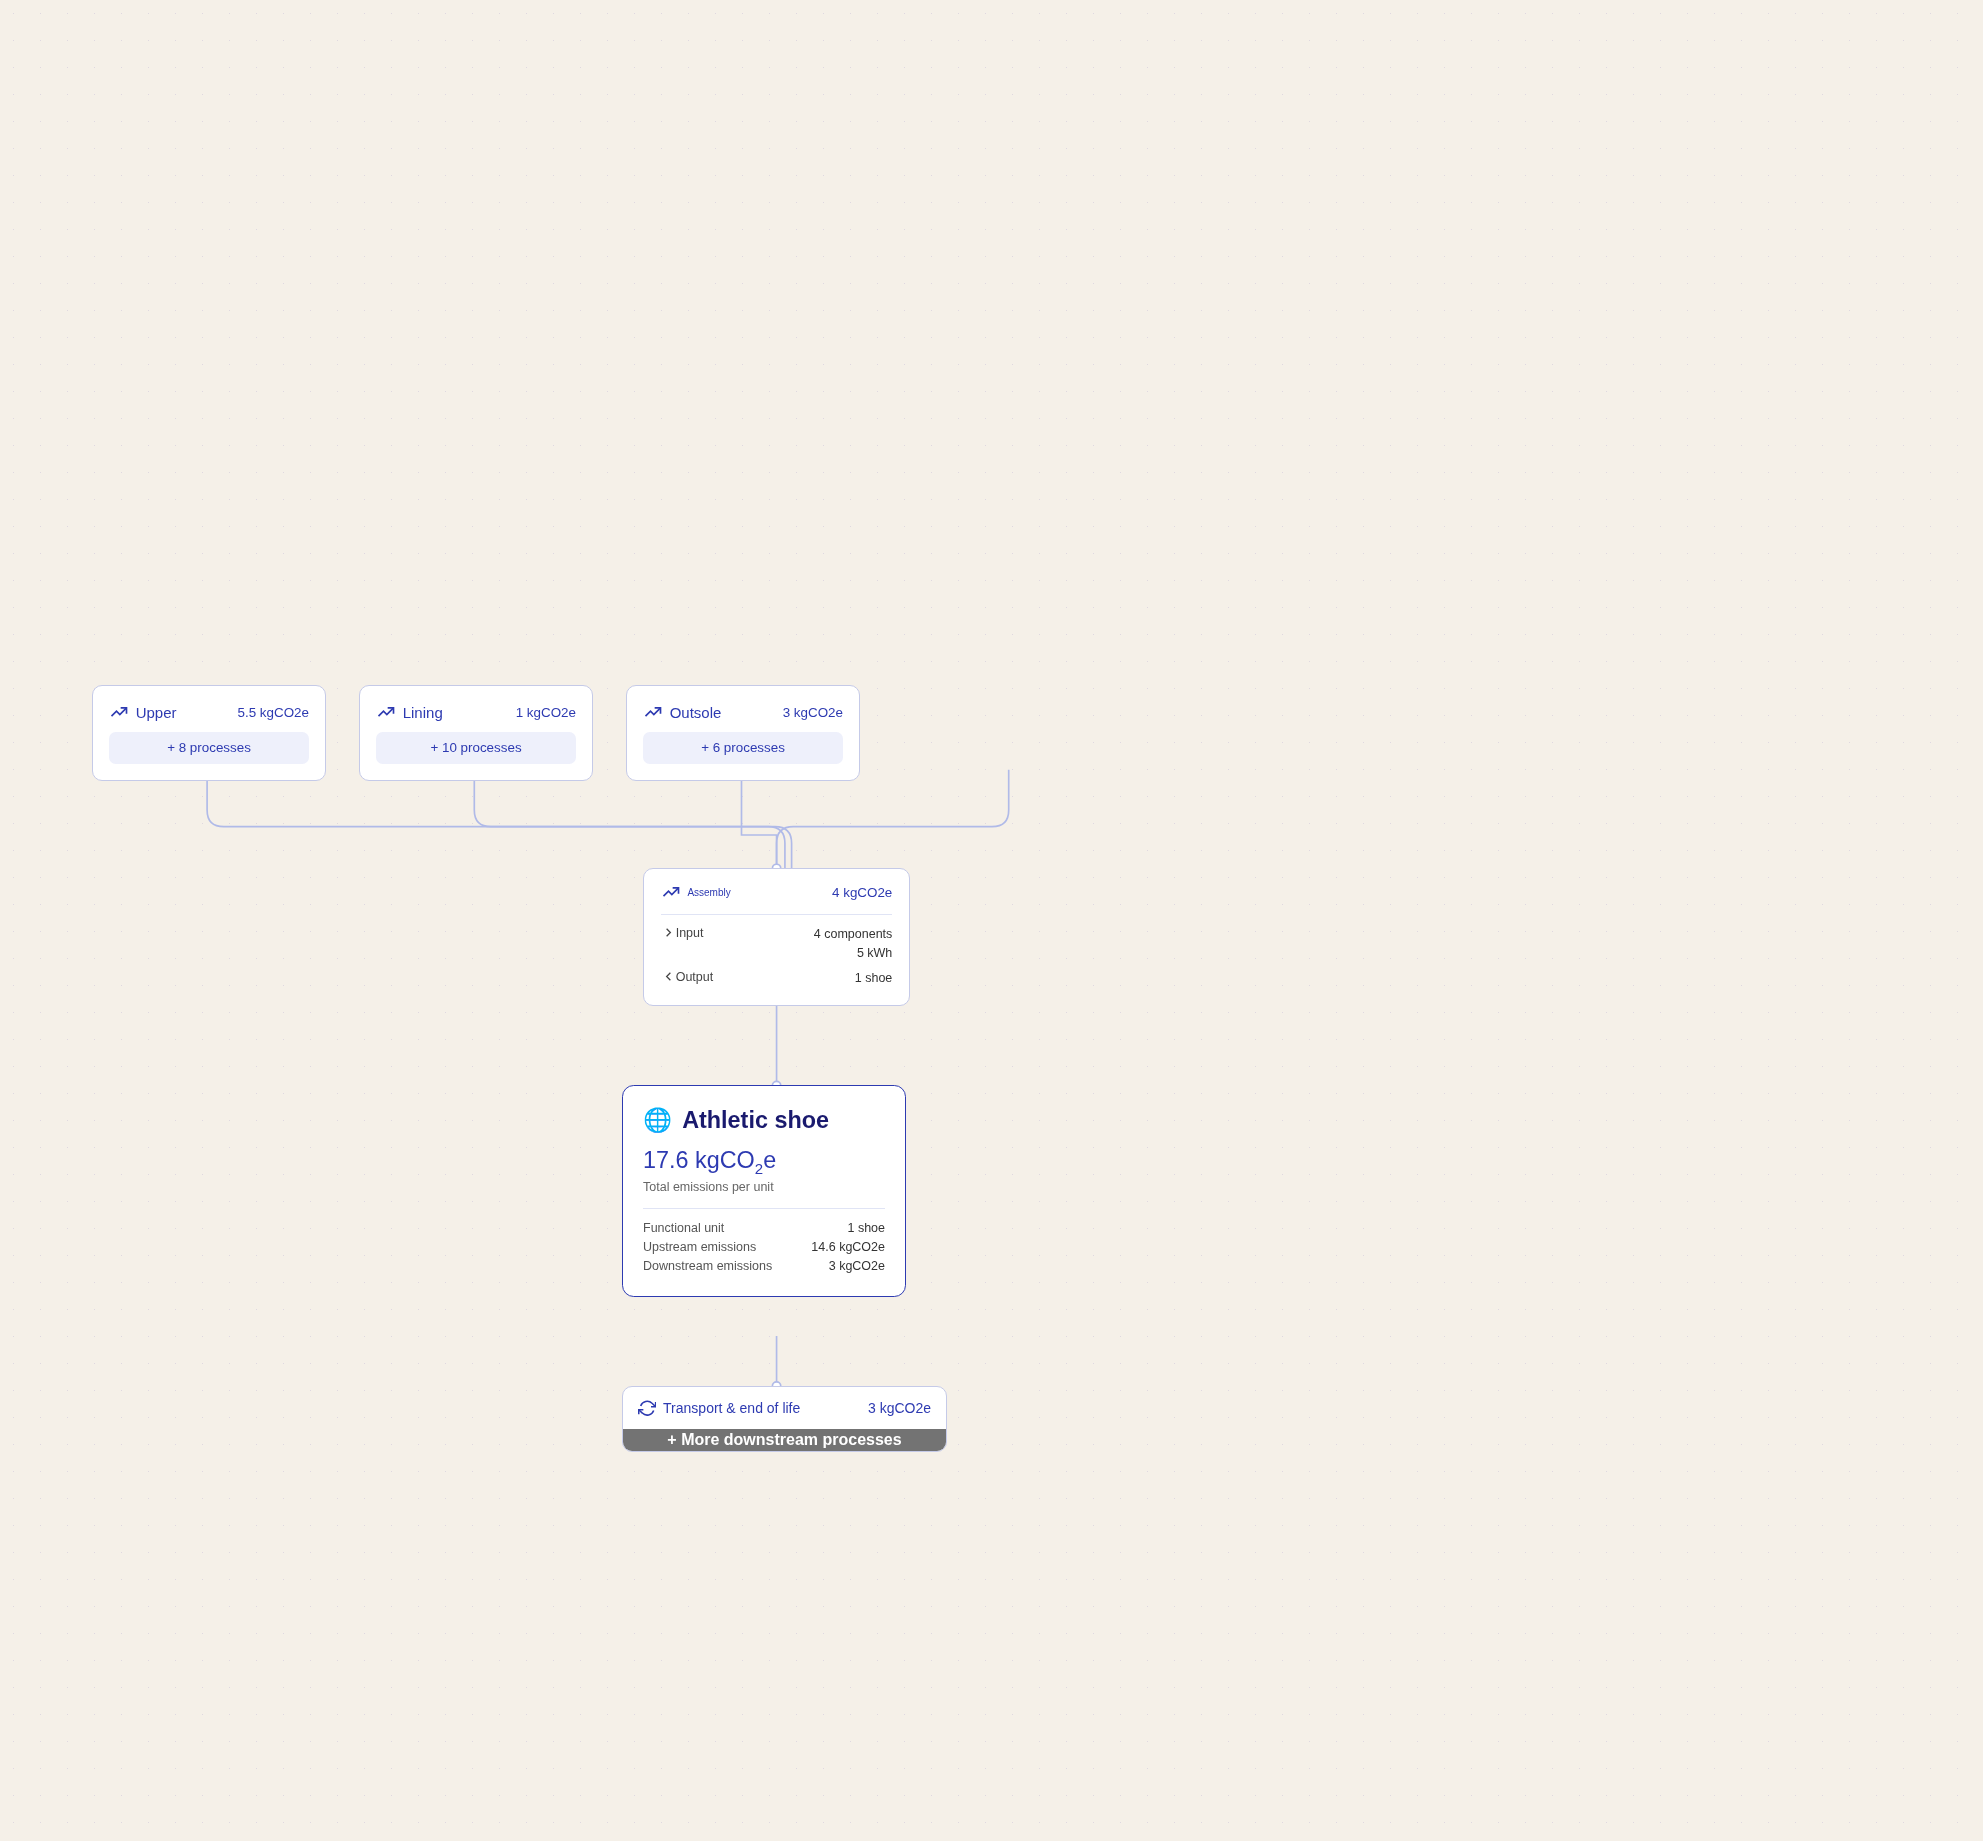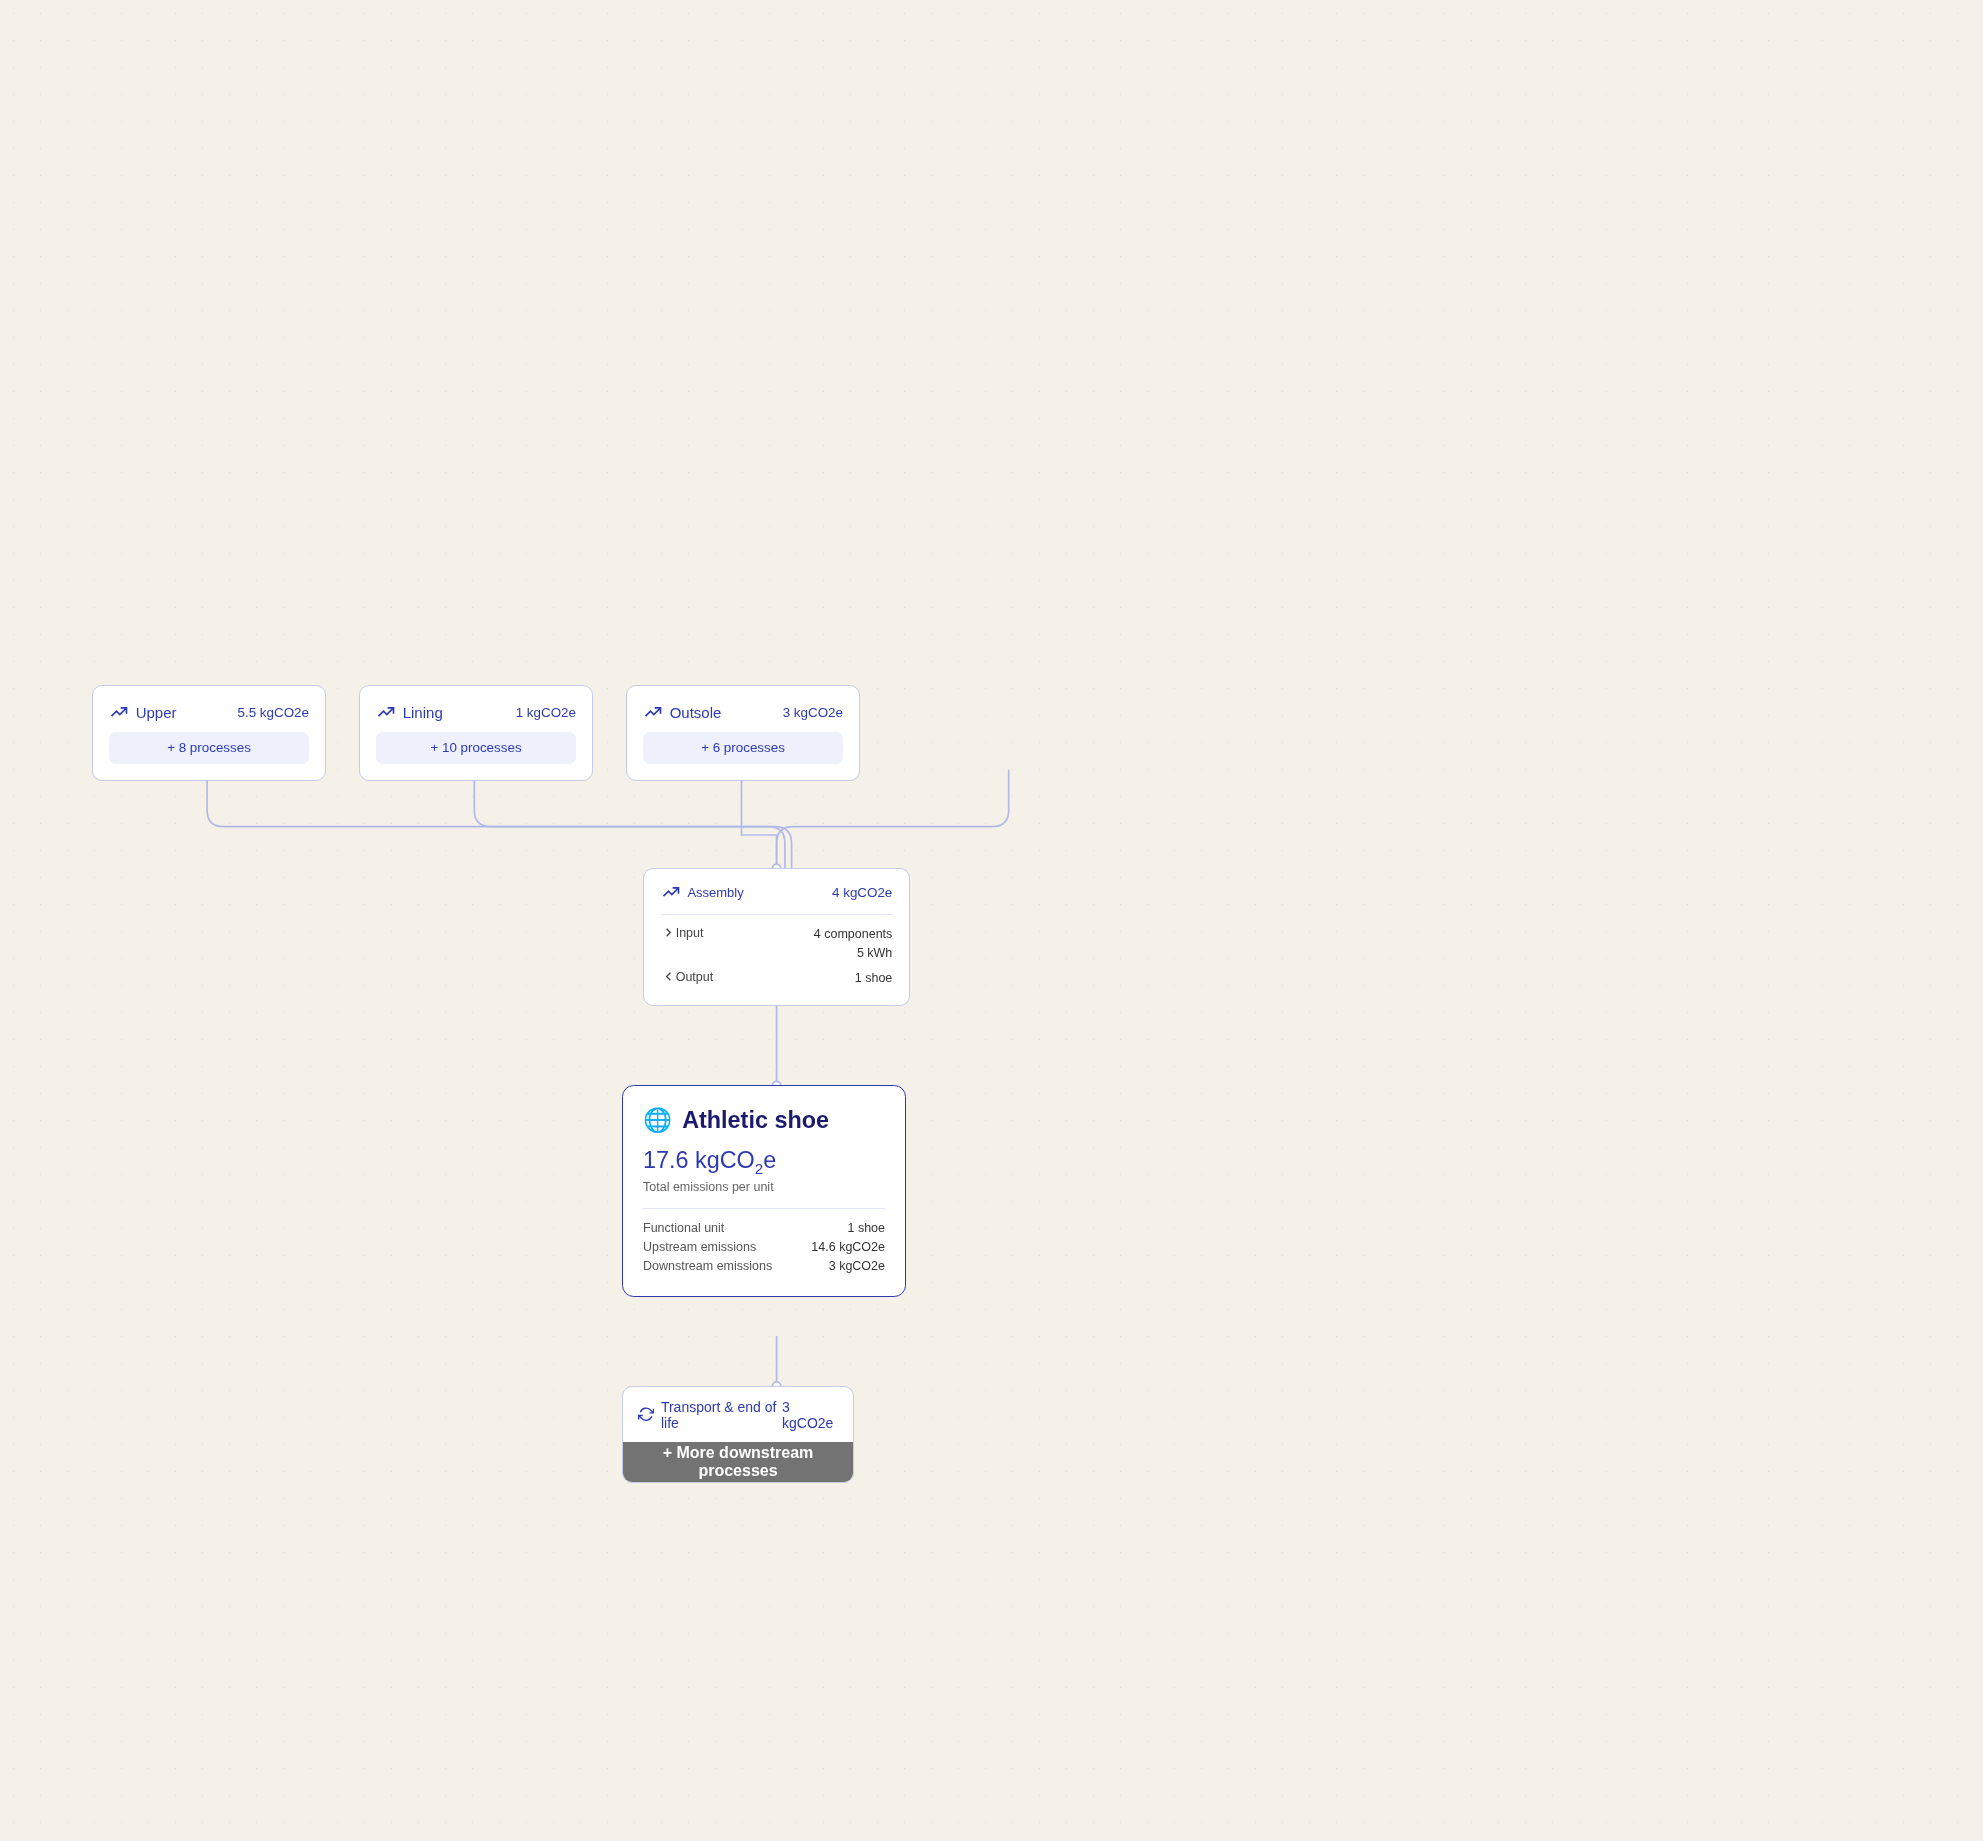--- a/index.html
+++ b/index.html
@@ -102,21 +102,21 @@
       margin-bottom: 11.7px;
     }
 
     .assembly-title-group {
       display: flex;
       align-items: center;
       gap: 6.7px;
     }
 
     .assembly-title {
-      font-size: 13px;
+      font-size: 10px;
       font-weight: 500;
       color: #2d3ab1;
     }
 
     .assembly-value {
       font-size: 13.4px;
       color: #2d3ab1;
     }
 
     .assembly-divider {
@@ -201,21 +201,21 @@
       font-weight: 400;
     }
 
     
     .transport-card {
       position: absolute;
       background: #ffffff;
       border: 1.3px solid #c5cae8;
       border-radius: 10px;
       padding: 0;
-      width: 232px;
+      width: 325px;
       overflow: hidden;
     }
 
     .transport-header {
       display: flex;
       align-items: center;
       justify-content: space-between;
       padding: 11.7px 15px;
     }
 

